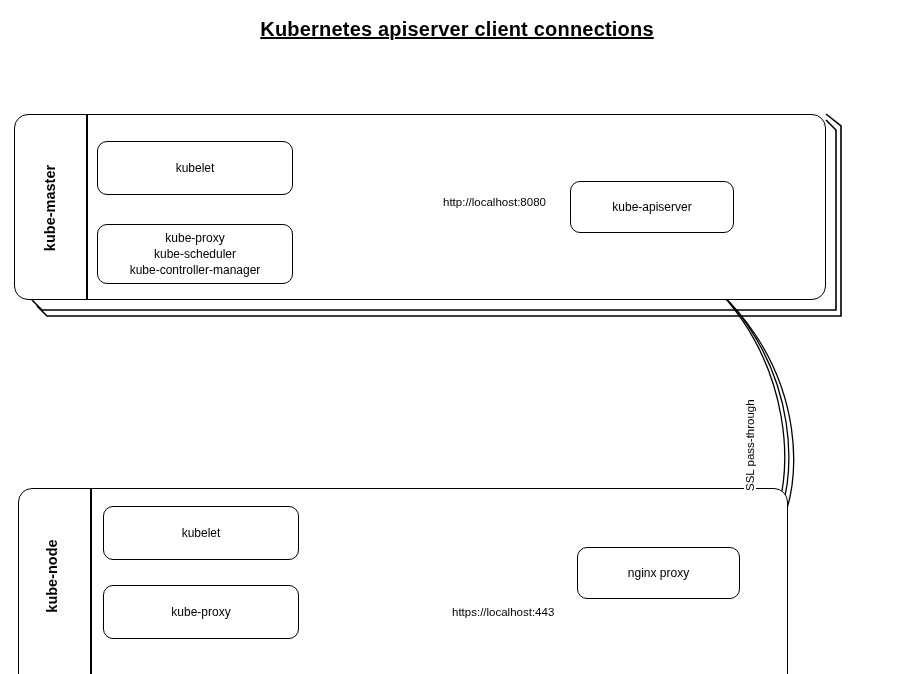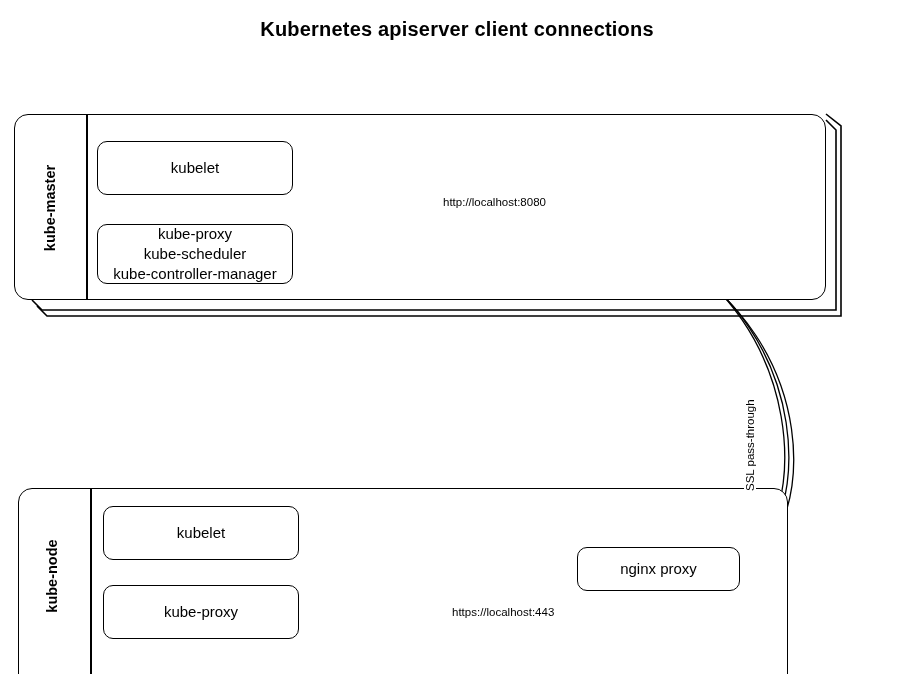--- a/index.html
+++ b/index.html
@@ -20,40 +20,41 @@
   }
   #title {
     position: absolute;
     top: 18px;
     left: 0;
     width: 914px;
     text-align: center;
     font-size: 20px;
     font-weight: bold;
     letter-spacing: 0.2px;
+    text-decoration: underline;
   }
   svg#wires {
     position: absolute;
     top: 0;
     left: 0;
     width: 914px;
     height: 674px;
     pointer-events: none;
   }
   .box {
     position: absolute;
     box-sizing: border-box;
     border: 1.6px solid #000;
     border-radius: 10px;
     background: #ffffff;
     display: flex;
     align-items: center;
     justify-content: center;
     text-align: center;
-    font-size: 15px;
+    font-size: 12px;
     line-height: 1.35;
   }
   .group {
     position: absolute;
     box-sizing: border-box;
     border: 1.6px solid #000;
     border-radius: 14px;
     background: #ffffff;
   }
   .group-label {
@@ -117,36 +118,39 @@
   <div class="box" style="left:97px; top:141px; width:196px; height:54px;">
     <span>kubelet</span>
   </div>
 
   <div class="box" style="left:97px; top:224px; width:196px; height:60px; white-space:pre-line;">
     <span style="white-space:pre-line;">kube-proxy
 kube-scheduler
 kube-controller-manager</span>
   </div>
 
+  <div class="box" style="left:570px; top:181px; width:164px; height:52px;">
+    <span>kube-apiserver</span>
+  </div>
 
   <div class="edge-label" style="left:440px; top:196px;text-align:right;">http://localhost:8080</div>
 
   <div class="group" style="left:18px; top:488px; width:770px; height:200px;"></div>
   <div class="divider" style="left:90px; top:488px; height:200px;"></div>
   <div class="group-label" style="left:6px; top:568px; width:92px; text-align:center; transform: rotate(-90deg);">kube-node</div>
 
   <div class="box" style="left:103px; top:506px; width:196px; height:54px;">
     <span>kubelet</span>
   </div>
 
   <div class="box" style="left:103px; top:585px; width:196px; height:54px;">
     <span>kube-proxy</span>
   </div>
 
-  <div class="box" style="left:577px; top:547px; width:163px; height:44px;">
+  <div class="box" style="left:577px; top:547px; width:163px; height:52px;">
     <span>nginx proxy</span>
   </div>
 
   <div class="edge-label" style="left:449px; top:560px;margin-top:46px;">https://localhost:443</div>
 
   <div class="edge-label vertical" style="left:744px; top:494px;">SSL pass-through</div>
 
 </div>
 
 </body></html>

